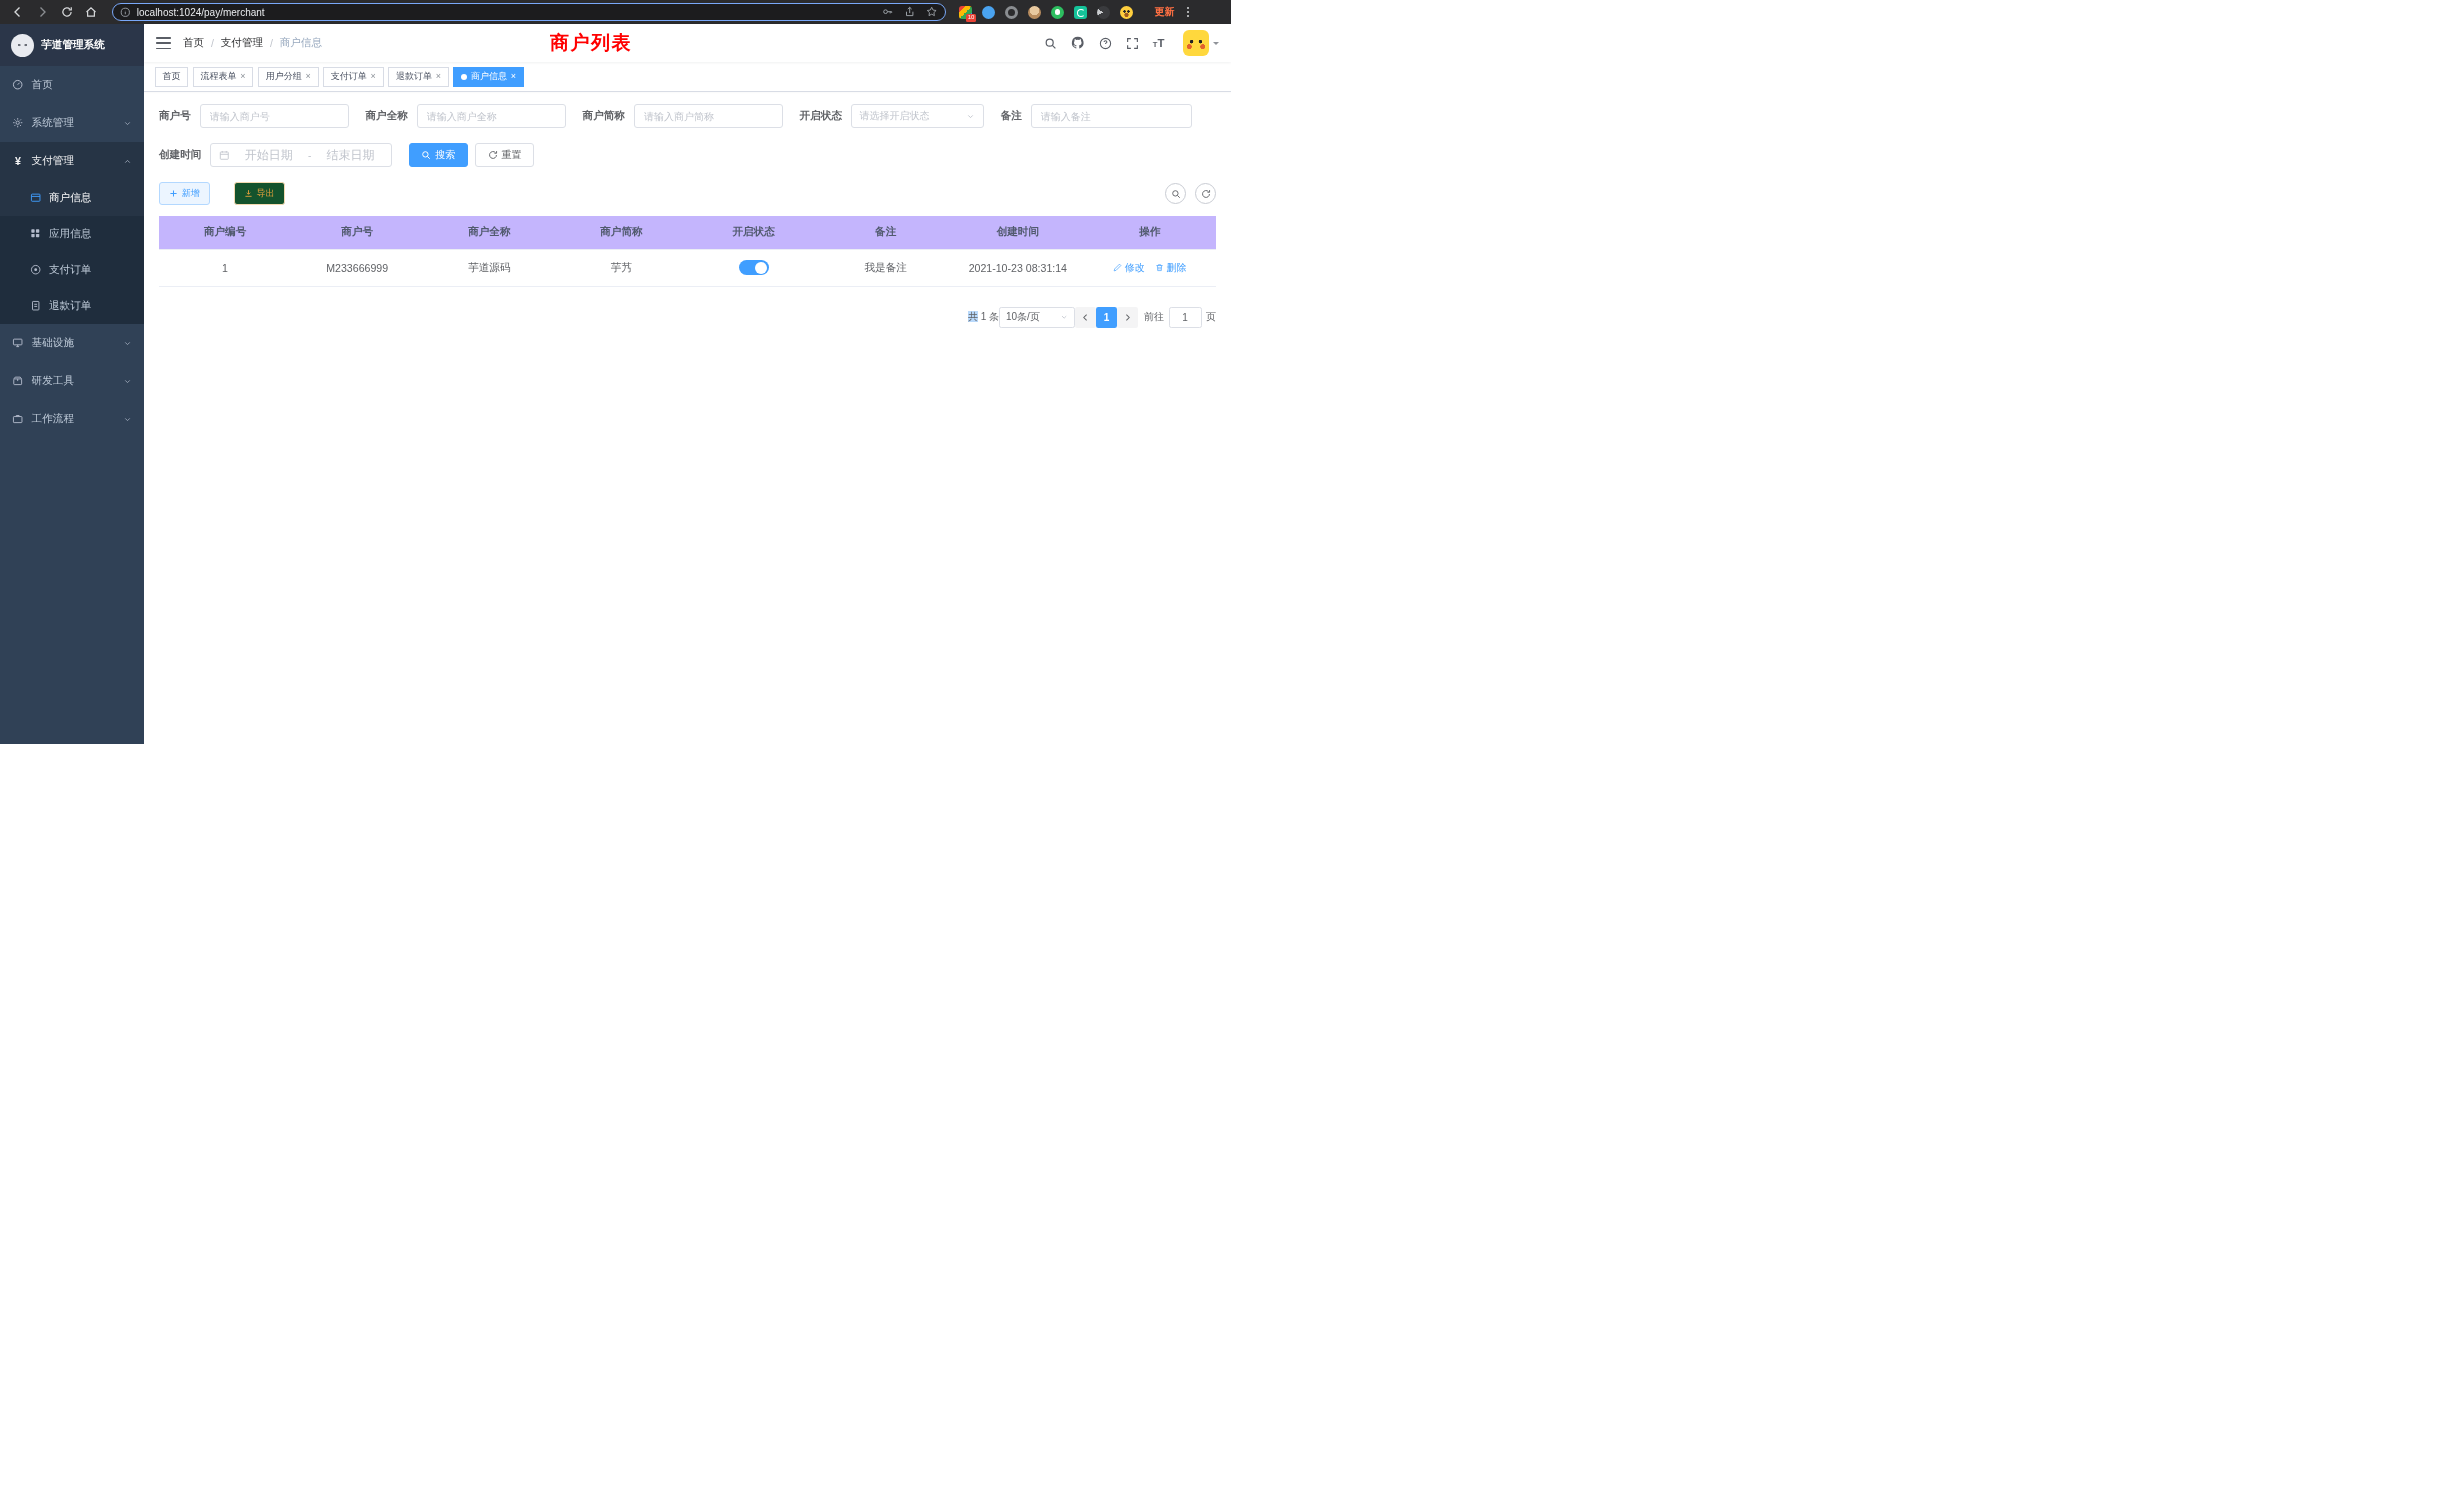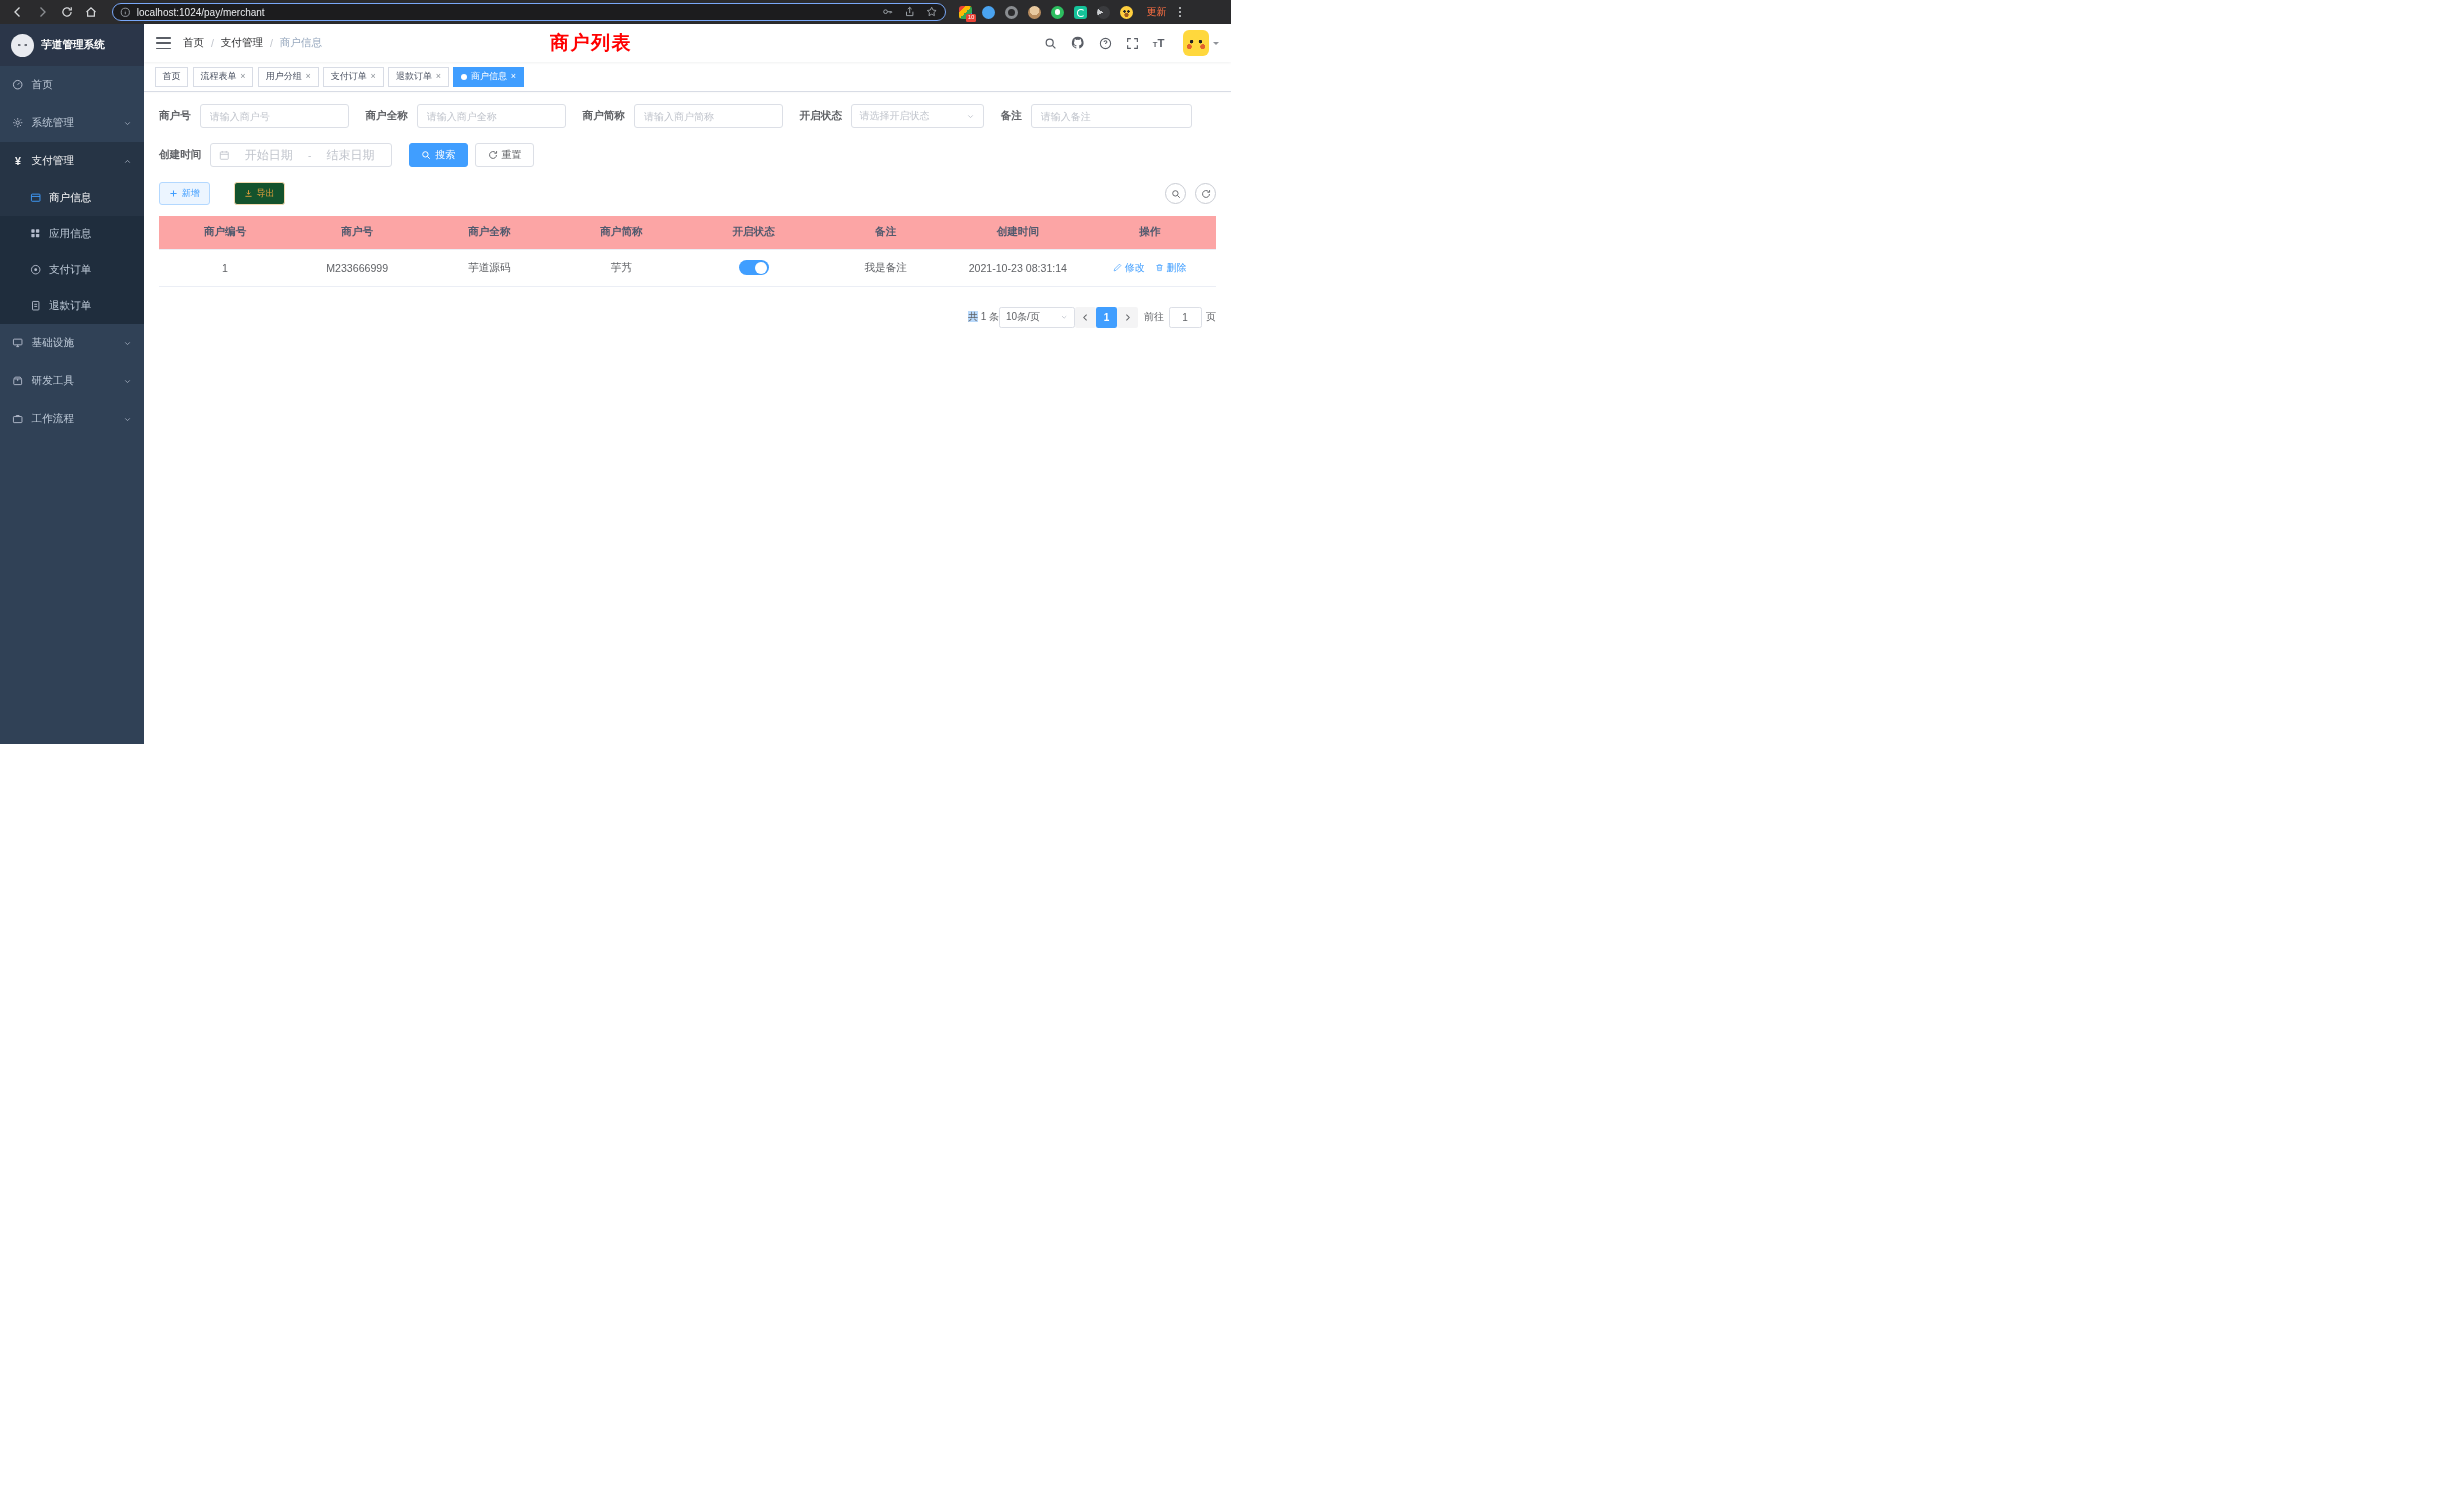--- a/index.html
+++ b/index.html
@@ -24,21 +24,21 @@
   .ext-green { border-radius:50%; background:#2dbe60; }
   .ext-green::after { content:""; position:absolute; left:3.8px; top:3.8px; width:5.3px; height:5.3px; border-radius:50%; background:#fff; }
   .ext-gsq { border-radius:3px; background:#15c39a; }
   .ext-gsq::after { content:""; position:absolute; left:3px; top:3px; width:6px; height:6px; border:1.5px solid #fff; border-right-color:transparent; border-radius:50%; }
   .ext-pin { border-radius:50%; background:conic-gradient(#3a3b3e 0 68%, #c9cbce 68% 84%, #3a3b3e 84%); }
   .ext-smile { border-radius:50%; background:
       radial-gradient(circle at 35% 42%, #2a2a2a 1.1px, transparent 1.5px),
       radial-gradient(circle at 65% 42%, #2a2a2a 1.1px, transparent 1.5px),
       radial-gradient(circle at 50% 68%, #a05a1f 1.9px, transparent 2.3px),
       #ffcf3e; }
-  .update-btn { color:#ff7043; font-size:10px; font-weight:400; margin-left:9px; white-space:nowrap;text-align:center; }
+  .update-btn { color:#ff7043; font-size:10px; font-weight:700; margin-left:17px; white-space:nowrap;text-align:center; }
   .kebab { color:#d6d8da; margin-left:7.6px; display:flex; flex-direction:column; gap:1.5px; align-items:center; }
   .kebab i { width:2.3px; height:2.3px; border-radius:50%; background:#d6d8da; }
 
   
   .app { display:flex; height:720px; }
 
   
   .sidebar { width:144px; background:#304156; color:#bfcbd9; flex:0 0 auto; display:flex; flex-direction:column; }
   .logo-row { height:42px; background:#2b3649; display:flex; align-items:center; gap:7.6px; padding:0 10.6px; }
   .logo-avatar { width:23px; height:23px; border-radius:50%; flex:0 0 auto;
@@ -111,21 +111,21 @@
   .toolbar-row { display:flex; align-items:center; margin-bottom:10.6px; }
   .btn-mini { height:23px; padding:0 9px; font-size:9px; border-radius:3px; display:inline-flex; align-items:center; gap:3.8px; cursor:pointer; }
   .btn-plain-blue { background:#ecf5ff; border:0.8px solid #b3d8ff; color:#409EFF; }
   .btn-plain-yellow { background:#14532d; border:0.8px solid #f5dab1; color:#e6a23c; margin-left:24px; }
   .round-btns { margin-left:auto; display:flex; gap:9px; }
   .round-btn { width:21px; height:21px; border-radius:50%; border:0.8px solid #c9ccd3; color:#606266; display:flex; align-items:center; justify-content:center; cursor:pointer; background:#fff; }
 
   
   .table { width:100%; font-size:10.6px; }
   .t-head, .t-row { display:grid; grid-template-columns:repeat(8, 1fr); }
-  .t-head { background:#fca5a5; border-bottom:0.8px solid #ebeef5; }
+  .t-head { background:#c4b5fd; border-bottom:0.8px solid #ebeef5; }
   .t-head .cell { height:33px; display:flex; align-items:center; justify-content:center; color:#515a6e; font-weight:700; }
   .t-row { border-bottom:0.8px solid #ebeef5; }
   .t-row .cell { height:36px; display:flex; align-items:center; justify-content:center; color:#606266; gap:10.6px; }
   .switch { width:30px; height:15px; border-radius:7.6px; background:#409EFF; position:relative; cursor:pointer; }
   .switch .knob { position:absolute; right:1.5px; top:1.5px; width:12px; height:12px; border-radius:50%; background:#fff; }
   .op-link { display:inline-flex; align-items:center; gap:2.3px; color:#409EFF; font-size:10px; cursor:pointer; white-space:nowrap; }
 
   
   .pagination { display:flex; align-items:center; justify-content:flex-end; margin-top:20px; font-size:10px; color:#606266; }
   .pg-total { display:inline-block; }

